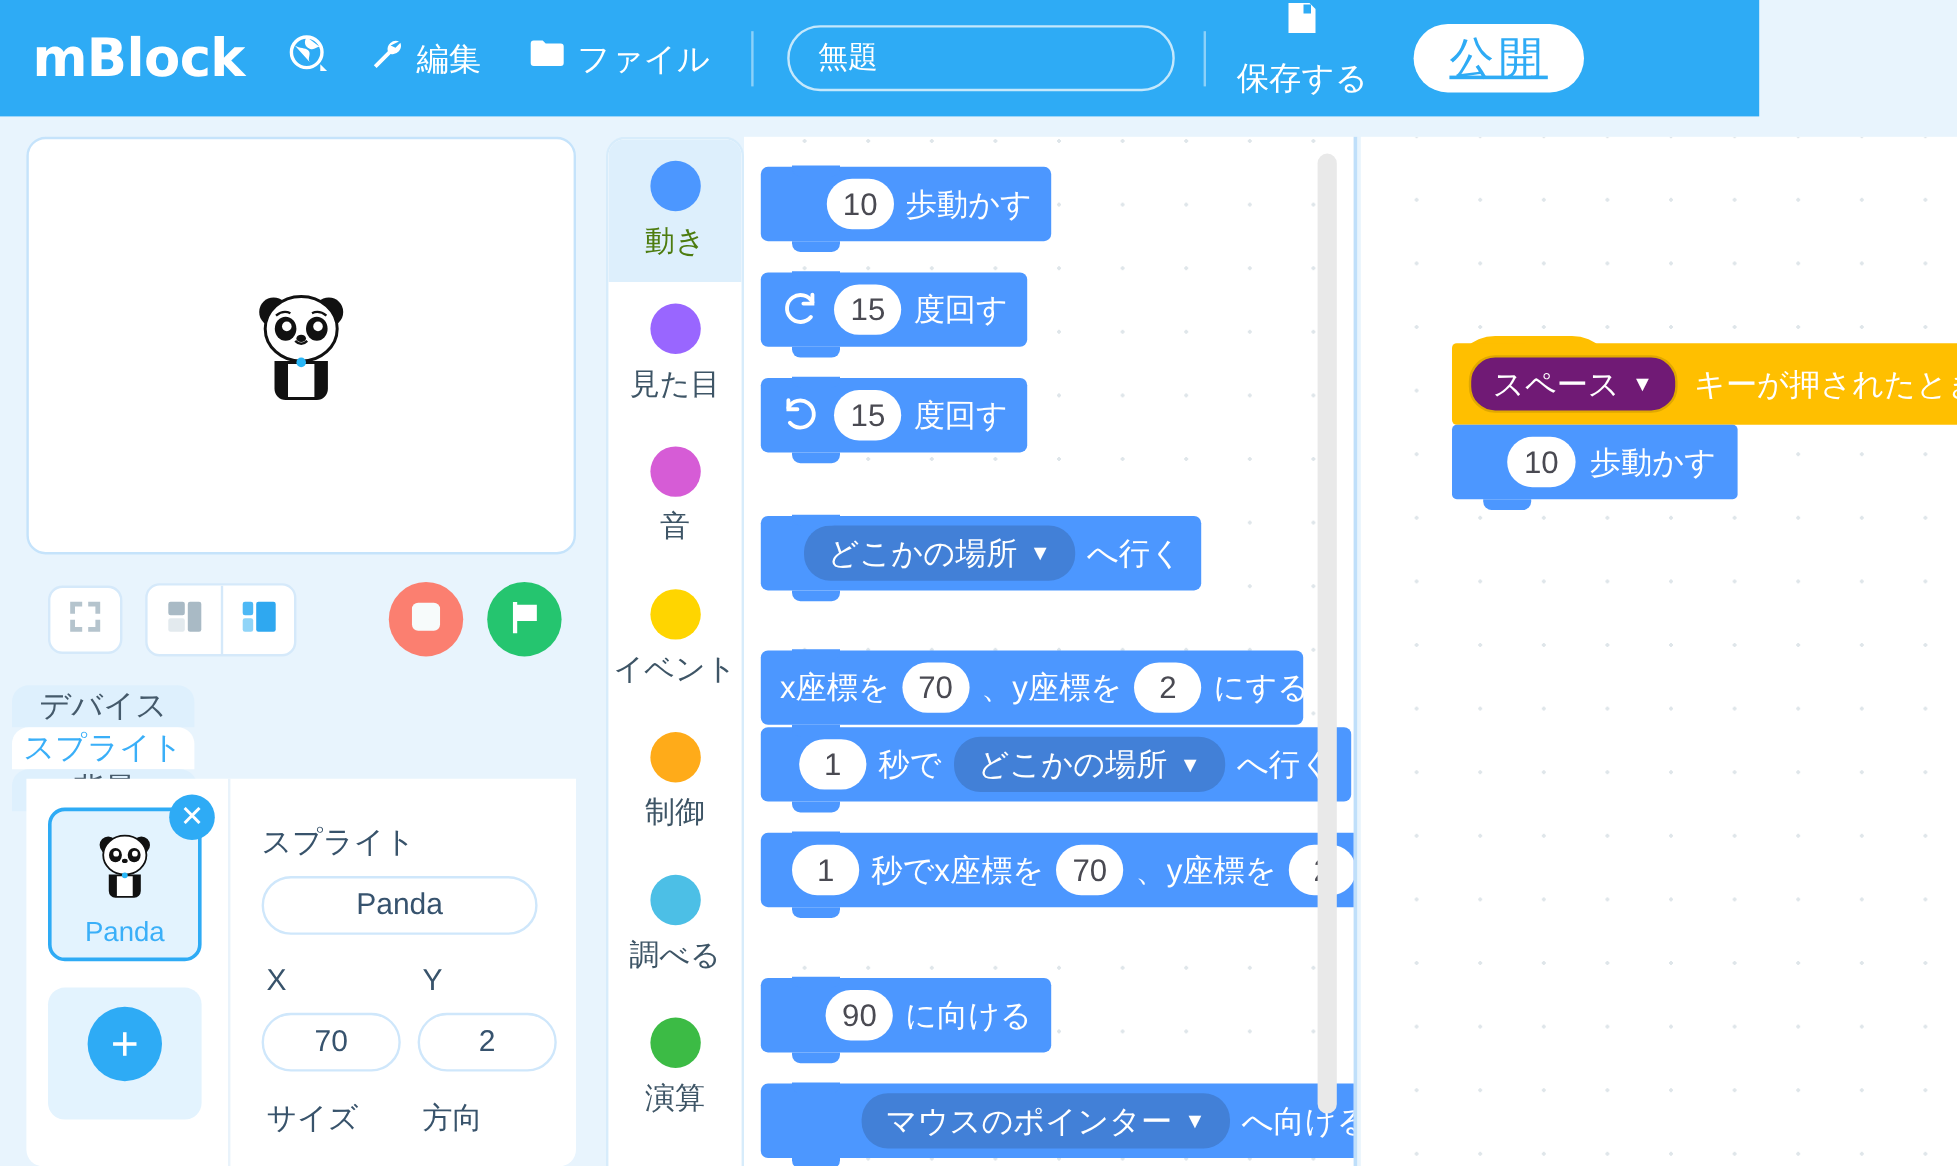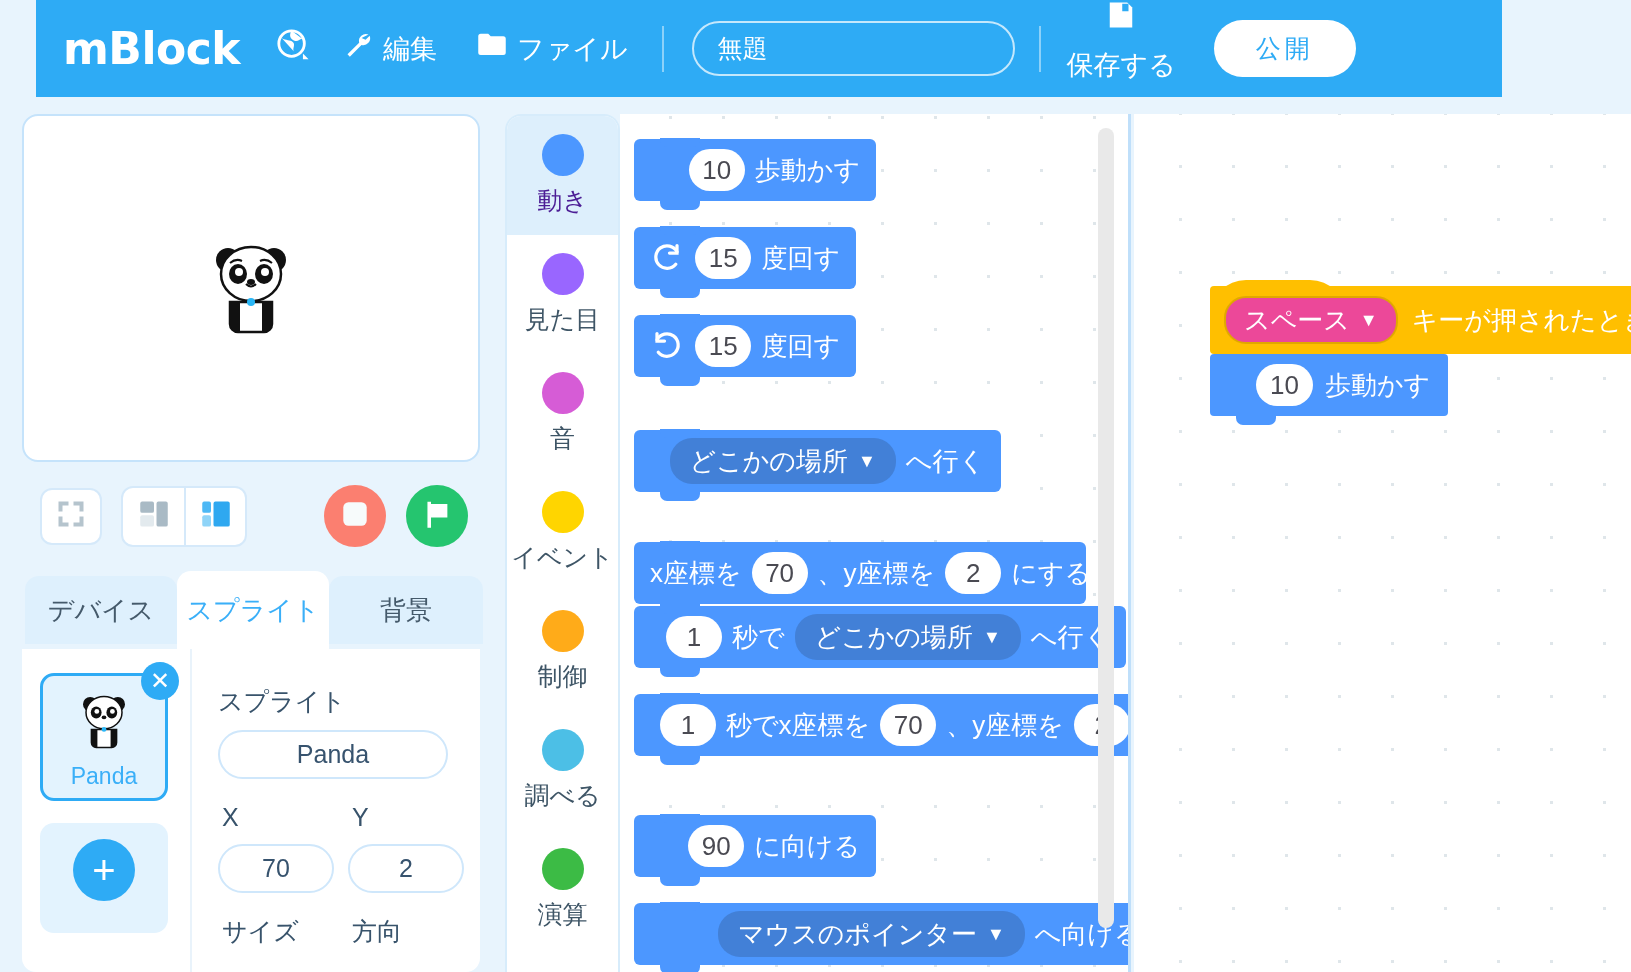--- a/index.html
+++ b/index.html
@@ -8,21 +8,21 @@
     overflow: hidden;
     font-family: "Liberation Sans", "DejaVu Sans", sans-serif;
     background: #e8f4fd;
   }
   body { position: relative; }
 
   
   .header {
     position: absolute; left: 0; top: 0; width: 1466px; height: 97px;
     background: #2eabf5;
-    display: flex; align-items: center; margin-left: 36px;
+    display: flex; align-items: center;
   }
   .logo {
     margin-left: 27px;
     font-size: 44px; font-weight: bold; color: #ffffff;
     letter-spacing: -0.5px; line-height: 1;
     font-family: "DejaVu Sans", sans-serif;
   }
   .hdr-item {
     display: flex; align-items: center; gap: 10px;
     color: #ffffff; font-size: 27px; height: 97px;
@@ -50,24 +50,25 @@
   .hdr-divider2 {
     width: 2px; height: 46px; background: rgba(255,255,255,.45);
     margin-left: 24px;
   }
   .save-btn { margin-left: 26px; flex-direction: column; }
   .publish-btn {
     margin-left: 38px;
     width: 142px; height: 57px;
     background: #ffffff; color: #2eabf5;
     border-radius: 29px; border: none;
-    font-size: 25px; letter-spacing: 4px;
+    font-size: 37px; letter-spacing: 4px;
     display: flex; align-items: center; justify-content: center;
     cursor: pointer;
     font-family: "Liberation Sans", sans-serif;
+    text-decoration: underline;
   }
 
   
   .stage-card {
     position: absolute; left: 22px; top: 114px;
     width: 458px; height: 348px;
     background: #ffffff;
     border: 2px solid #c5e3fb;
     border-radius: 16px;
     overflow: hidden;
@@ -105,23 +106,23 @@
   .round-btn {
     width: 62px; height: 62px; border-radius: 50%;
     display: flex; align-items: center; justify-content: center;
     cursor: pointer;
   }
   .stop-btn  { margin-left: 77px; background: #fb7f70; }
   .flag-btn  { margin-left: 20px; background: #25c56f; }
 
   
   .tabs {
-    position: absolute; left: 25px; top: 571px;
+    position: absolute; left: 10px; top: 571px;
     width: 458px; height: 78px;
-    display: flex; align-items: center;
+    display: flex; align-items: flex-start; flex-direction: column;
   }
   .tab {
     height: 68px;
     background: #def0fd;
     color: #455a6b; font-size: 26px;
     display: flex; align-items: center; justify-content: center;
     border-radius: 14px 14px 0 0;
     cursor: pointer;
   }
   .tab.t1 { width: 152px; }
@@ -214,21 +215,21 @@
   }
   .cat {
     width: 100%; height: 119px;
     display: flex; flex-direction: column;
     align-items: center; justify-content: center;
     gap: 8px; cursor: pointer;
   }
   .cat.active { background: #ddeffc; }
   .cat-dot { width: 42px; height: 42px; border-radius: 50%; }
   .cat-label { font-size: 25px; color: #3e5566; white-space: nowrap; }
-  .cat.active .cat-label { color: #4c1d95; }
+  .cat.active .cat-label { color: #4d7c0f; }
 
   
   .palette {
     position: absolute; left: 620px; top: 114px;
     width: 511px; height: 858px;
     background: #ffffff;
     border-right: 3px solid #bfdffa;
     overflow: hidden;
   }
   .pal-dots {
@@ -319,21 +320,21 @@
     border-radius: 4px;
     white-space: nowrap;
   }
   .hat-top {
     position: absolute; left: 76px; top: 166px;
     width: 136px; height: 36px;
     background: #ffbf00;
     border-radius: 66px 66px 0 0;
   }
   .hat .dropdown-y {
-    background: #ec4899; color: #ffffff;
+    background: #701a75; color: #ffffff;
     border: 2px solid #e0a800;
     border-radius: 22px;
     height: 48px;
     display: inline-flex; align-items: center; gap: 10px;
     font-size: 26px; padding: 0 18px;
     margin-right: 14px;
     cursor: pointer;
   }
   .ws-blk {
     position: absolute; left: 76px; top: 240px;

